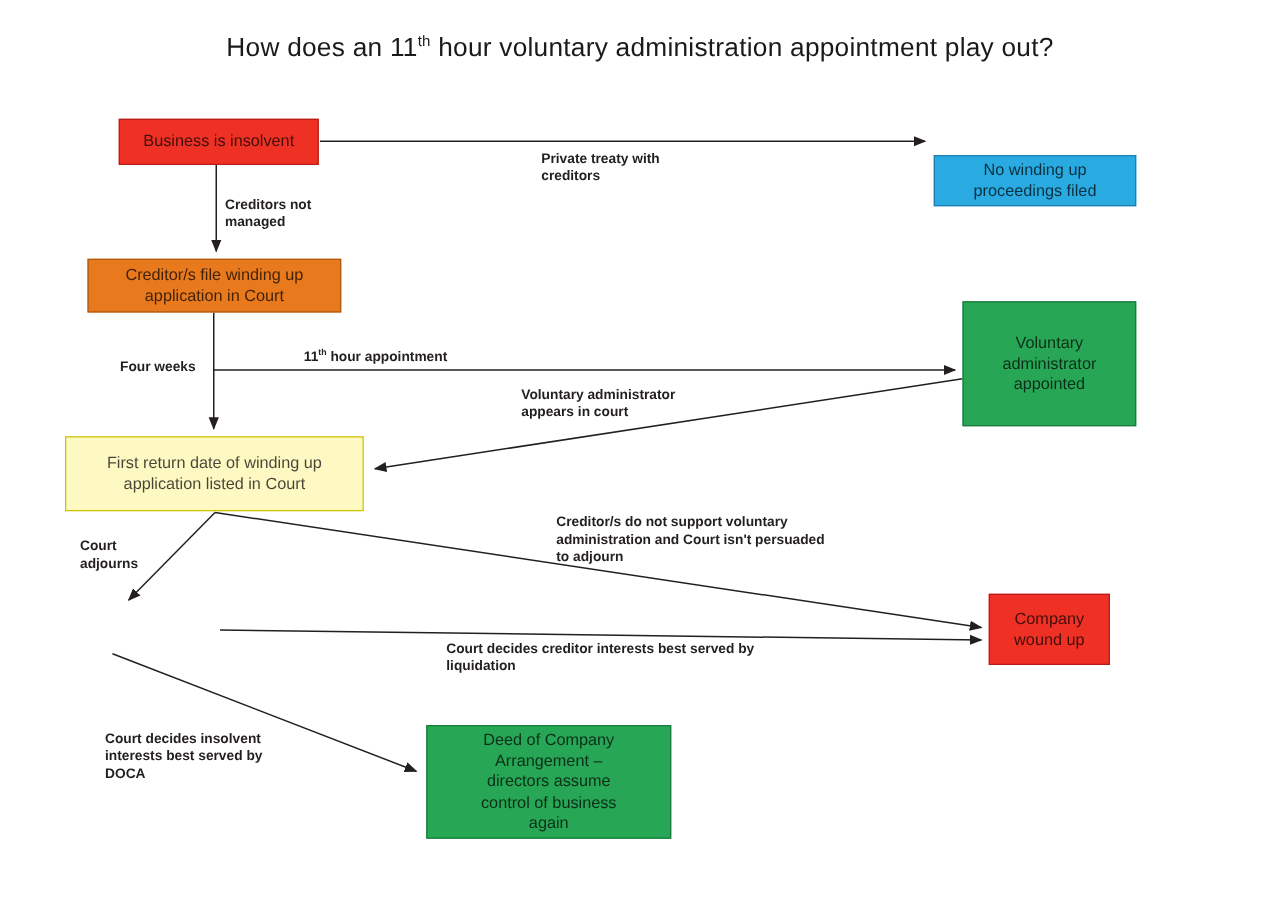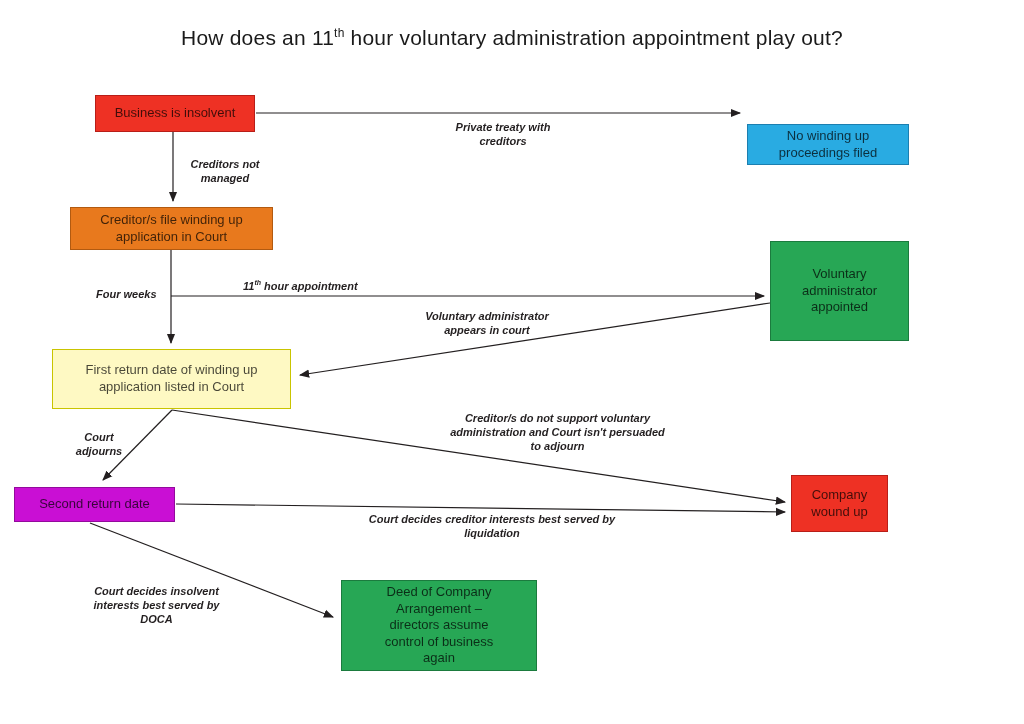--- a/index.html
+++ b/index.html
@@ -23,21 +23,21 @@
   .n-insolvent{left:95px;top:95px;width:160px;height:37px;}
   .n-noproc{left:747px;top:93px;width:162px;height:41px;padding:2px 10px;}
   .n-file{left:70px;top:207px;width:203px;height:43px;}
   .n-va{left:770px;top:241px;width:139px;height:100px;}
   .n-first{left:52px;top:349px;width:239px;height:60px;}
   .n-second{left:14px;top:487px;width:161px;height:35px;}
   .n-wound{left:791px;top:475px;width:97px;height:57px;}
   .n-doca{left:341px;top:580px;width:196px;height:91px;padding:2px 32px;}
   .edge-label{
     position:absolute;z-index:2;font-size:11px;font-weight:700;line-height:14px;
-    text-align:center;color:#231f20;font-style:italic;
+    color:#231f20;
   }
   .edge-label sup{font-size:7px;}
   .l-private{left:433px;top:120px;width:140px;}
   .l-notmanaged{left:180px;top:157px;width:90px;}
   .l-fourweeks{left:96px;top:287px;white-space:nowrap;}
   .l-eleventh{left:243px;top:276px;white-space:nowrap;}
   .l-appears{left:417px;top:309px;width:140px;}
   .l-adjourns{left:64px;top:430px;width:70px;}
   .l-nosupport{left:445px;top:411px;width:225px;}
   .l-liquidation{left:357px;top:512px;width:270px;}
@@ -80,23 +80,20 @@
   </div>
 
   <div class="node n-va" style="background-color: rgb(39, 167, 85); border-color: rgb(27, 123, 62); justify-content: flex-end;">
     <span>Voluntary administrator appointed</span>
   </div>
 
   <div class="node n-first" style="background-color: #fef9c3; border-color: rgb(201, 196, 0);">
     <span>First return date of winding up application listed in Court</span>
   </div>
 
-  <div class="node n-second" style="background-color: rgb(201, 15, 212); border-color: rgb(147, 10, 156);">
-    <span>Second return date</span>
-  </div>
 
   <div class="node n-wound" style="background-color: rgb(238, 49, 36); border-color: rgb(184, 30, 24);">
     <span>Company wound up</span>
   </div>
 
   <div class="node n-doca" style="background-color: rgb(39, 167, 85); border-color: rgb(27, 123, 62);">
     <span>Deed of Company Arrangement – directors assume control of business again</span>
   </div>
 
   <div class="edge-label l-private">Private treaty with creditors</div>

